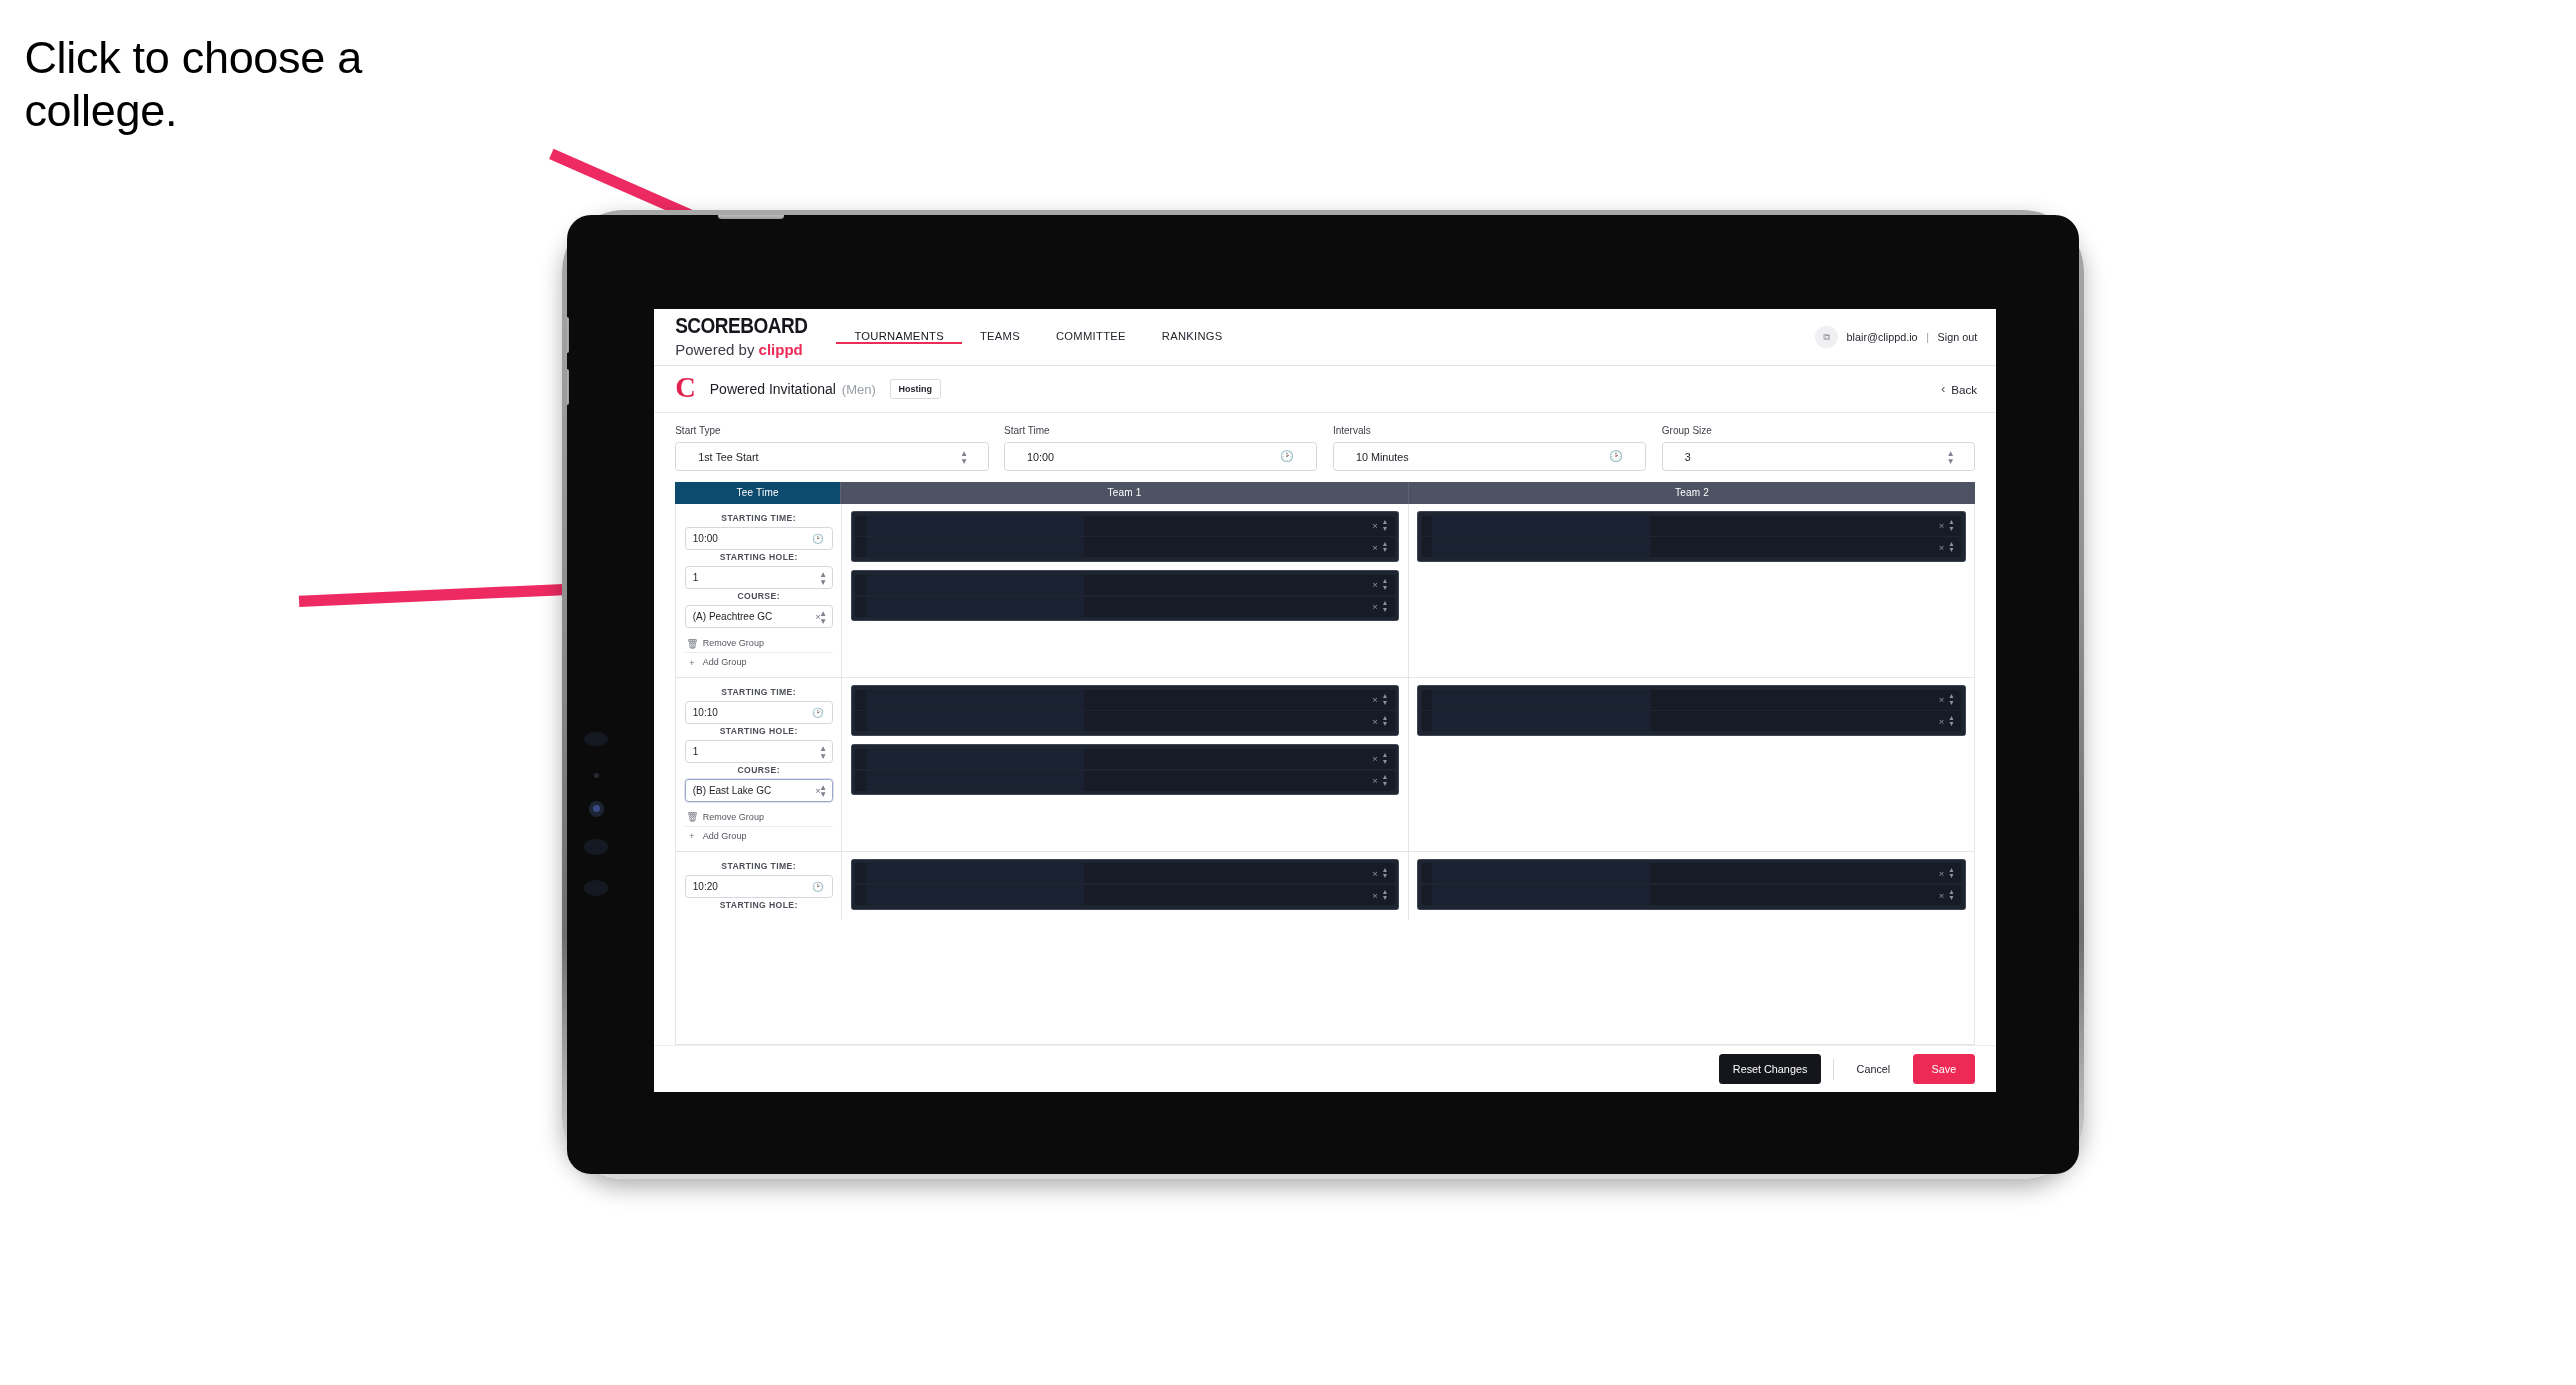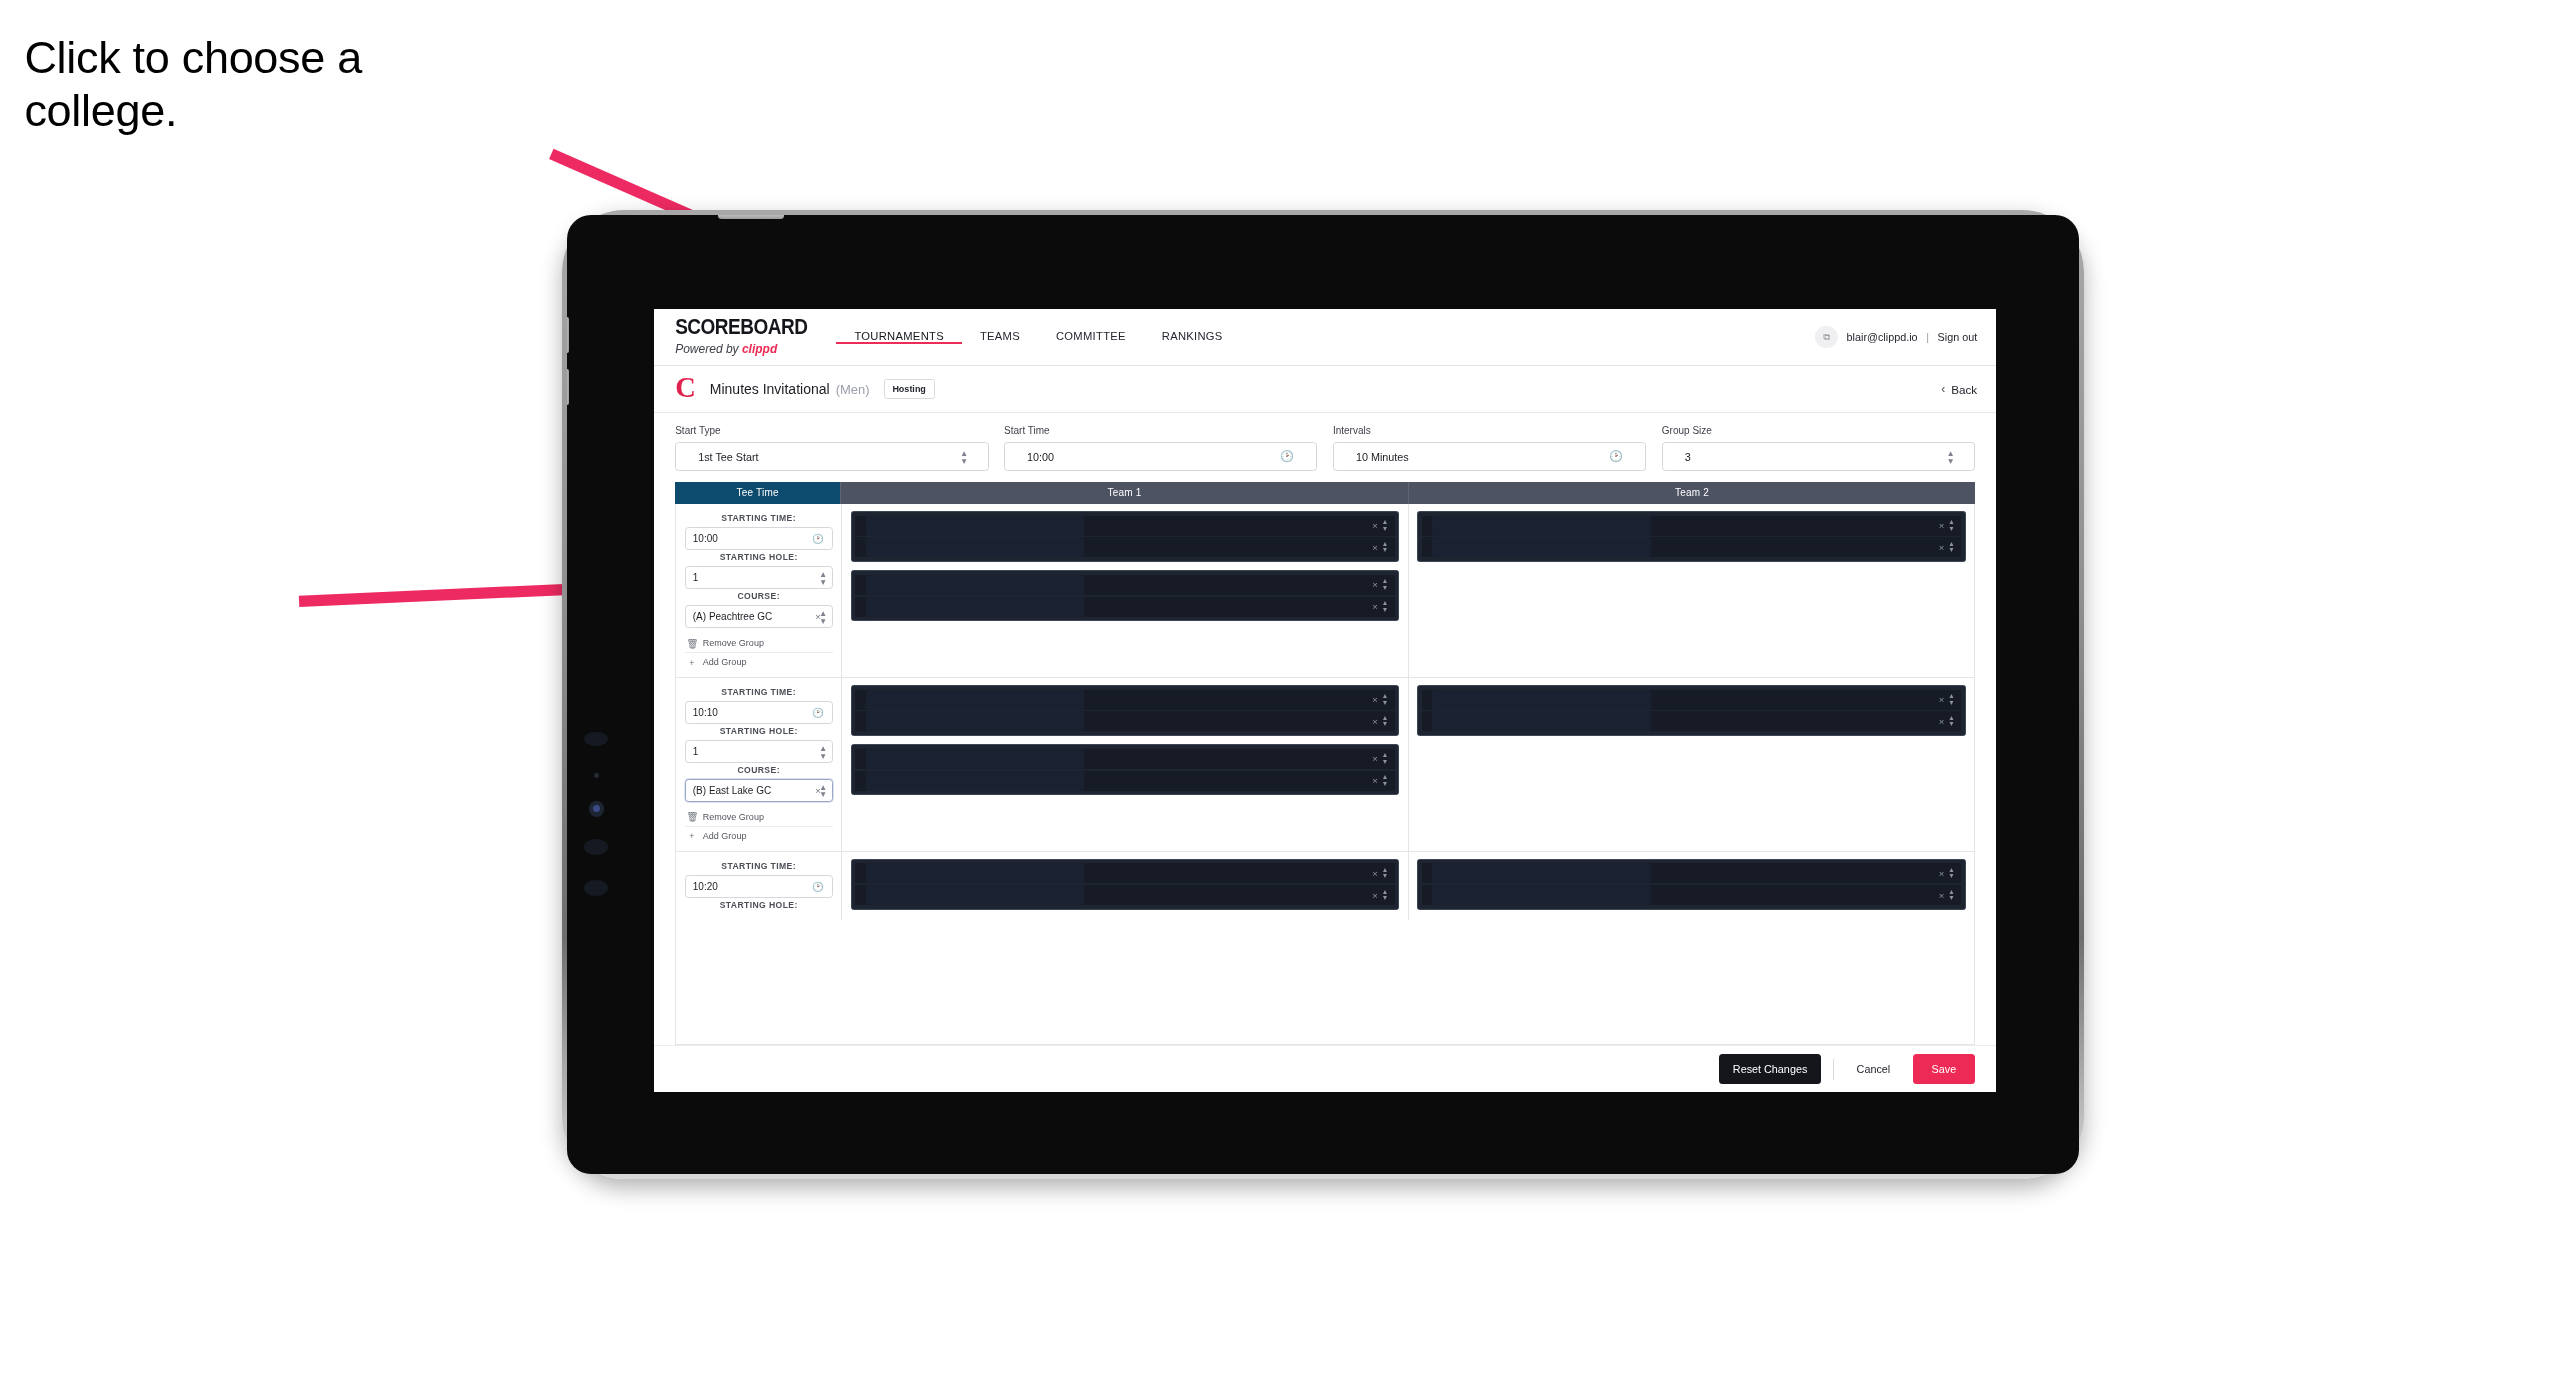--- a/index.html
+++ b/index.html
@@ -78,21 +78,21 @@
     border-bottom: 0.9px solid #e3e3e6;
     background: #fff; padding-left: 21px;
   }
   .brand { display:flex; flex-direction:column; justify-content:center; padding-right: 29px; }
   .brand-main {
     font-family: "Liberation Sans", sans-serif;
     font-weight: 800; font-size: 19px; letter-spacing: -0.5px;
     color: #14161c; line-height: 1;
     transform: scaleY(1.12); transform-origin: left bottom;
   }
-  .brand-sub { font-size: 12px; color:#3a3d45; margin-top: 5.2px; font-style: italic; }
+  .brand-sub { font-size: 15px; color:#3a3d45; margin-top: 5.2px; }
   .brand-sub .pink { color:#ed2b56; font-weight:700; }
 
   .navtabs { display:flex; align-items:center; }
   .navtab {
     display:flex; align-items:center; padding: 0 18px;
     font-size: 11.2px; color:#23262e; letter-spacing: 0.3px;
     border-bottom: 2.6px solid transparent; cursor: pointer;
   }
   .navtab.active { border-bottom-color:#ed2b56; color:#14161c; }
 
@@ -259,21 +259,21 @@
           <div class="nav-right">
             <div class="avatar">⧉</div>
             <div class="nav-email">blair@clippd.io</div>
             <div class="nav-sep">|</div>
             <div class="nav-signout">Sign out</div>
           </div>
         </div>
 
         <div class="tourbar">
           <div class="clogo">C</div>
-          <div class="tour-name">Minutes Invitational</div>
+          <div class="tour-name">Powered Invitational</div>
           <div class="tour-gender">(Men)</div>
           <div class="hosting-badge">Hosting</div>
           <div class="back-btn">
             <span class="back-chev">‹</span>
             <span>Back</span>
           </div>
         </div>
 
         <div class="controls">
           <div class="ctrl">

